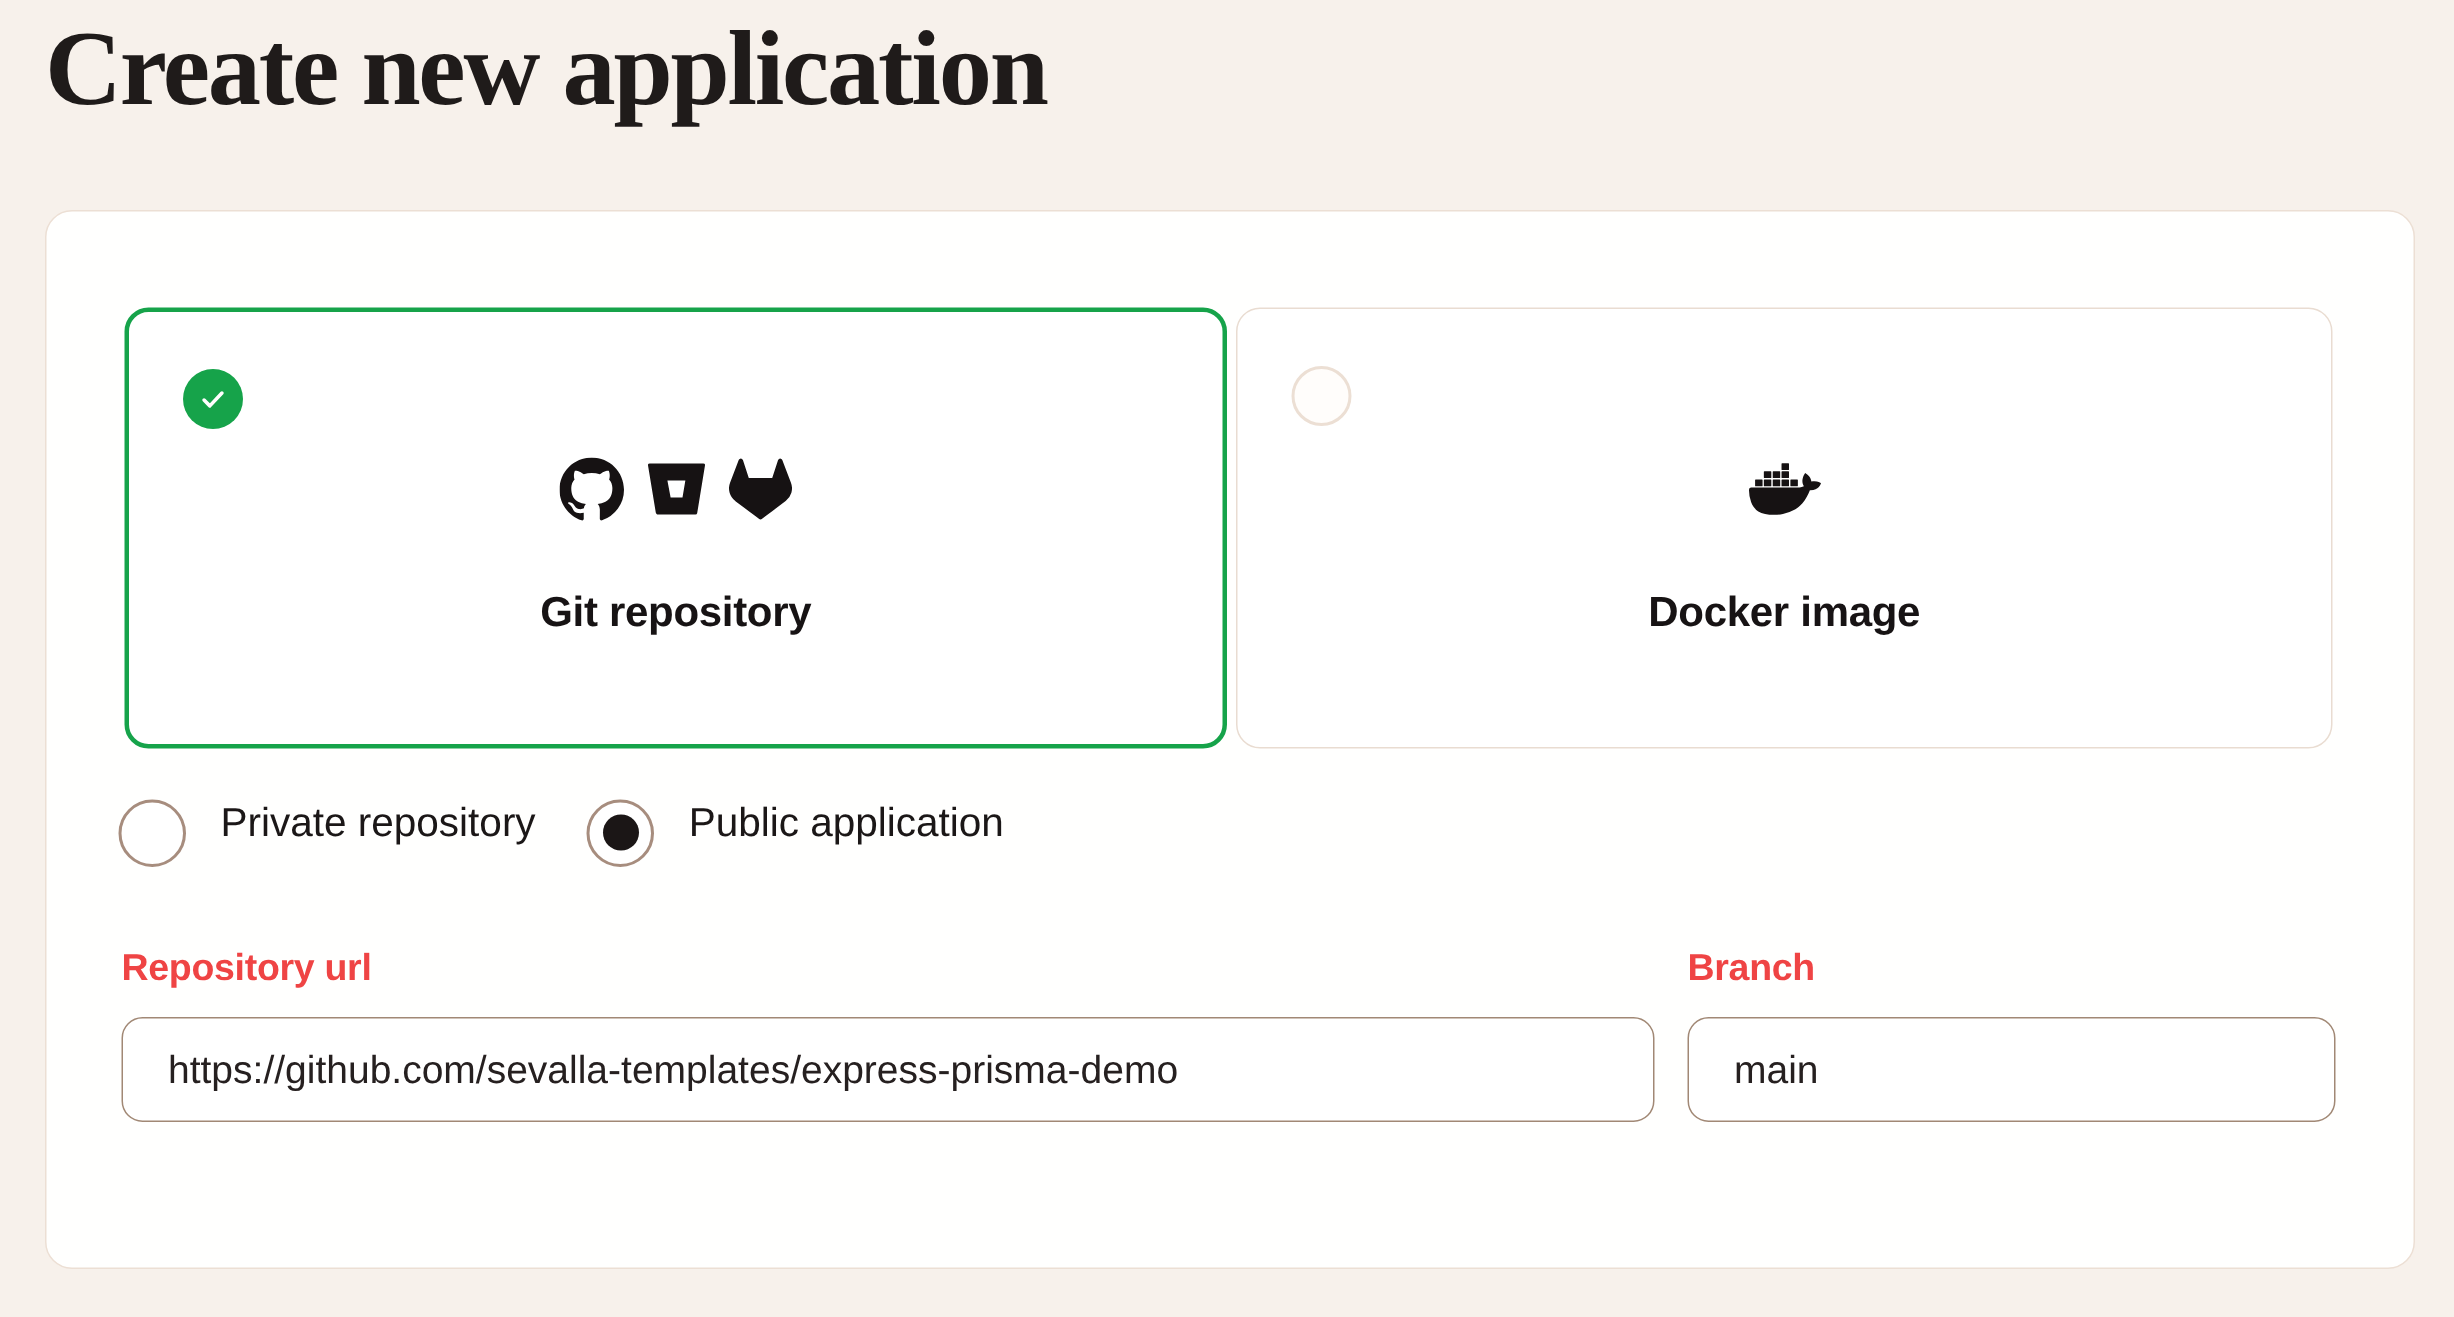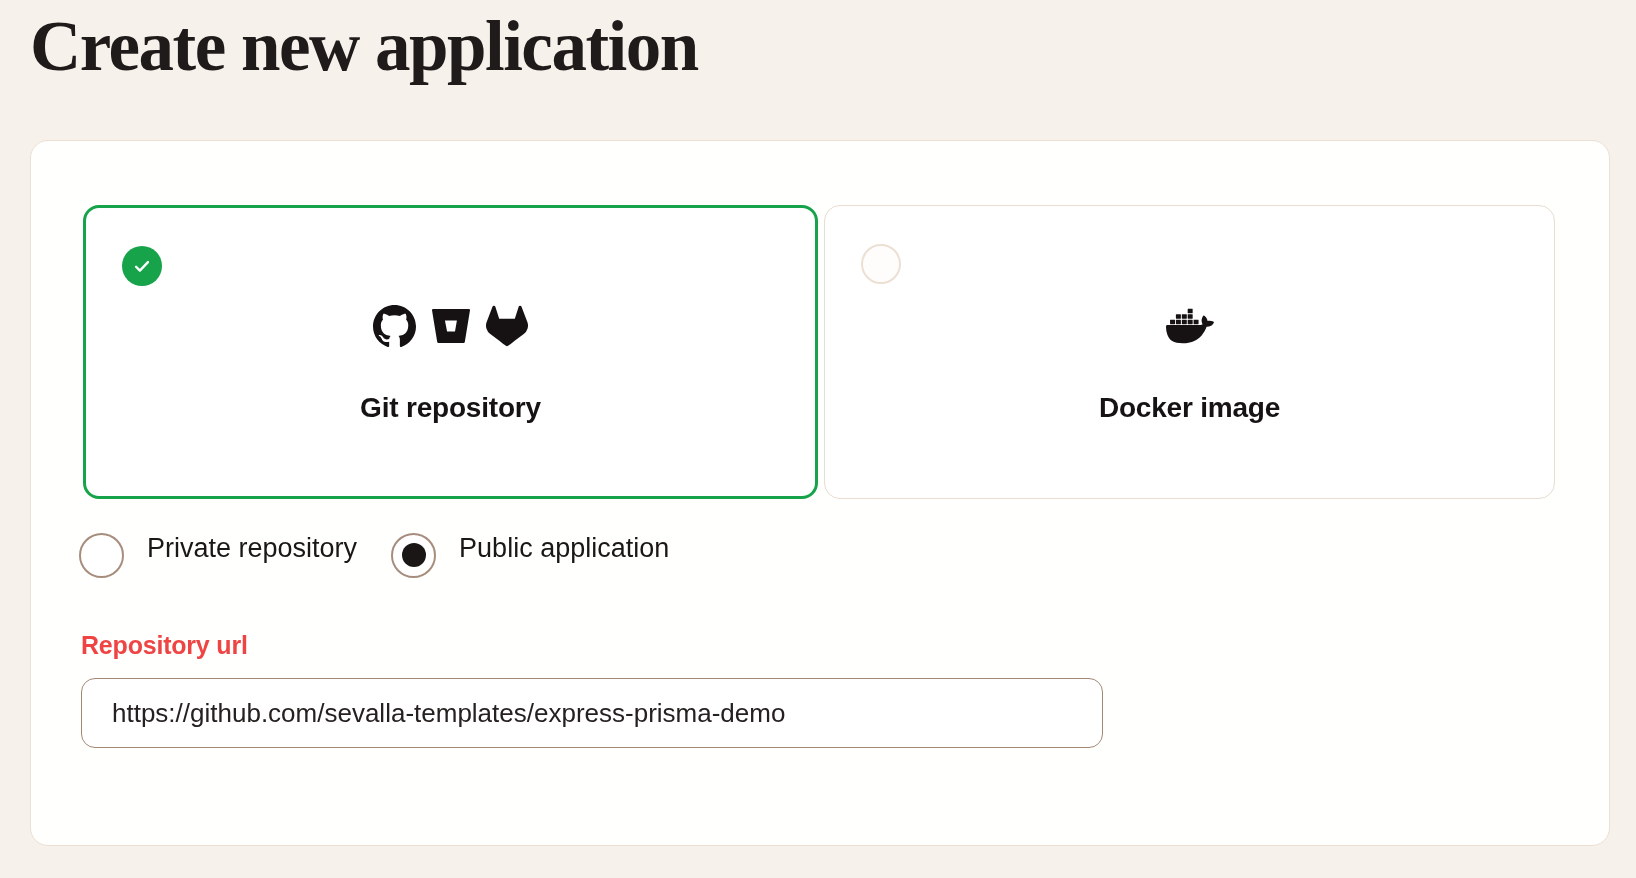--- a/index.html
+++ b/index.html
@@ -171,15 +171,19 @@
         </span>
       <span class="radio-label">Public application</span>
     </div>
   </div>
 
   <div class="fields-row">
     <div class="field">
       <div class="field-label">Repository url</div>
       <input class="text-input" type="text" value="https://github.com/sevalla-templates/express-prisma-demo" style="">
     </div>
+    <div class="field">
+      <div class="field-label">Branch</div>
+      <input class="text-input" type="text" value="main" style="">
+    </div>
   </div>
 
 </div>
 
 </body></html>

